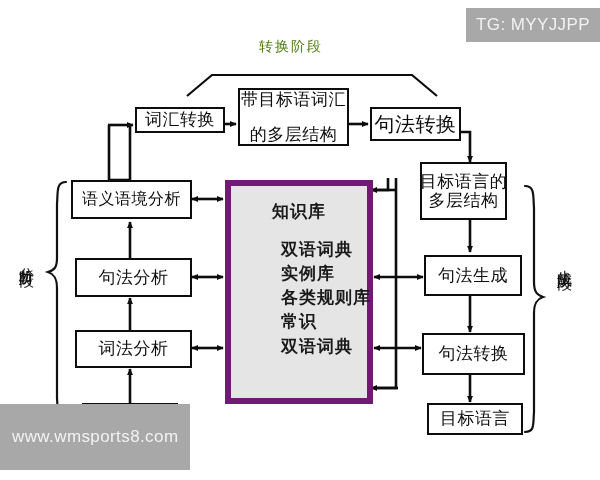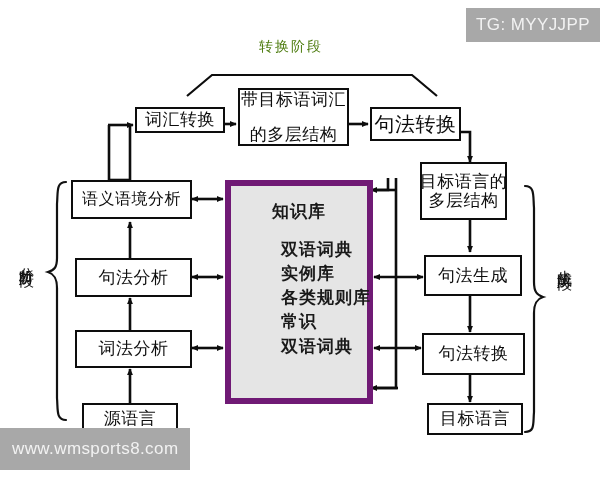--- a/index.html
+++ b/index.html
@@ -84,21 +84,21 @@
   .watermark {
     position: absolute;
     background: #a8a8a8;
     color: #f2f2f2;
     font-family: "Liberation Sans", "DejaVu Sans", sans-serif;
     display: flex;
     align-items: center;
     letter-spacing: 0.4px;
   }
   #wm-tg { right: 0; top: 8px; height: 26px; padding: 4px 10px; font-size: 17px; }
-  #wm-site { left: 0; bottom: 10px; height: 30px; padding: 6px 12px; font-size: 17px; }
+  #wm-site { left: 0; bottom: 10px; height: 30px; padding: 18px 12px; font-size: 17px; }
 </style>
 </head>
 <body>
 
 <div id="canvas">
 
   <svg class="layer" viewBox="0 0 600 480">
     <defs>
       <marker id="ah" markerWidth="7" markerHeight="7" refX="6.2" refY="3" orient="auto" markerUnits="userSpaceOnUse">
         <path d="M0,0 L7,3 L0,6 z" fill="#0d0d0d"></path>

